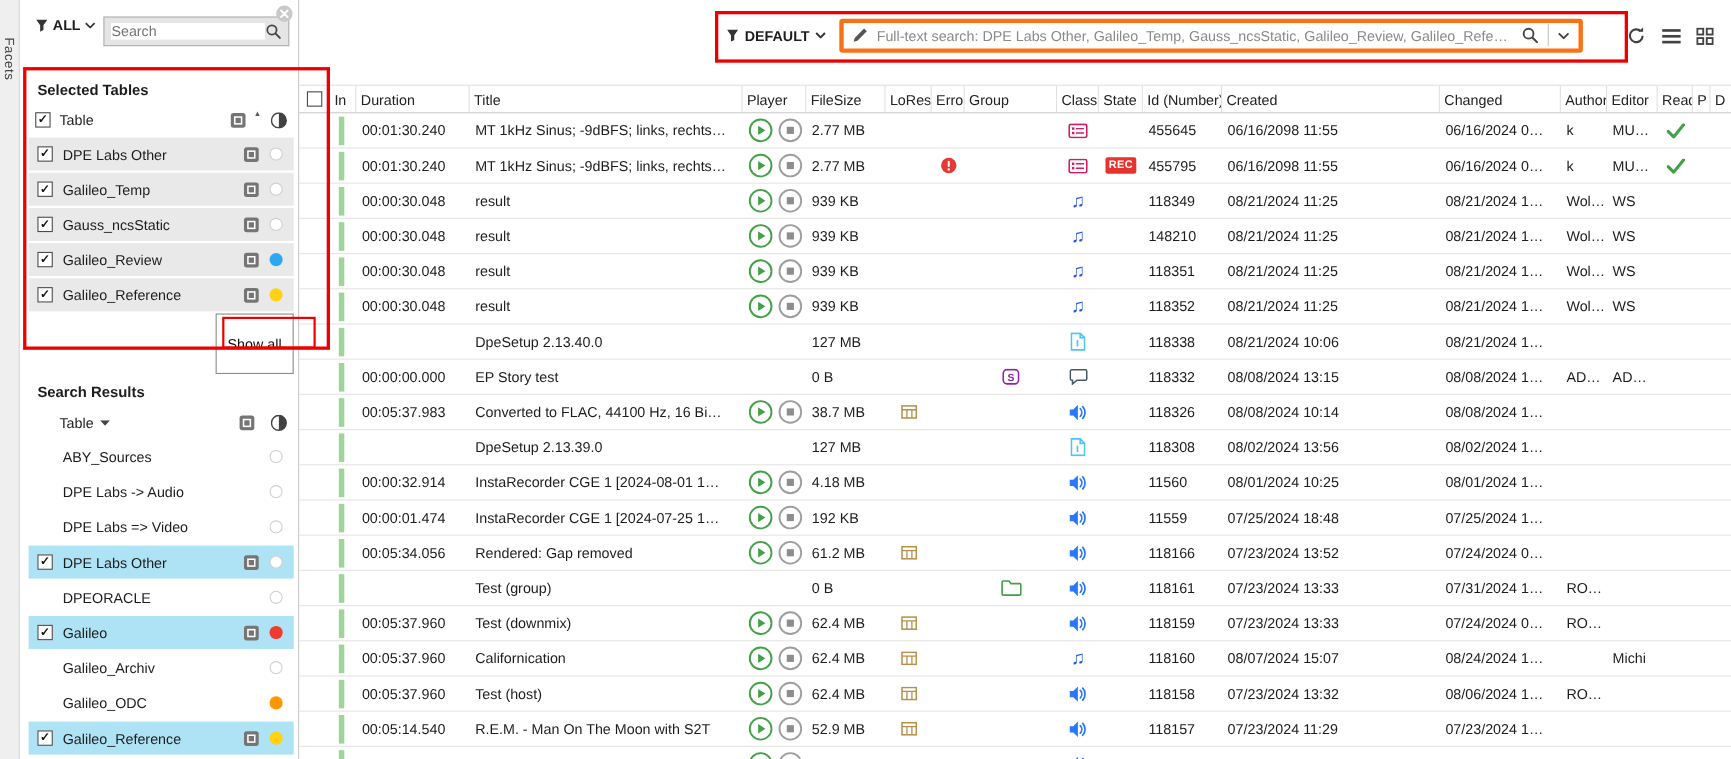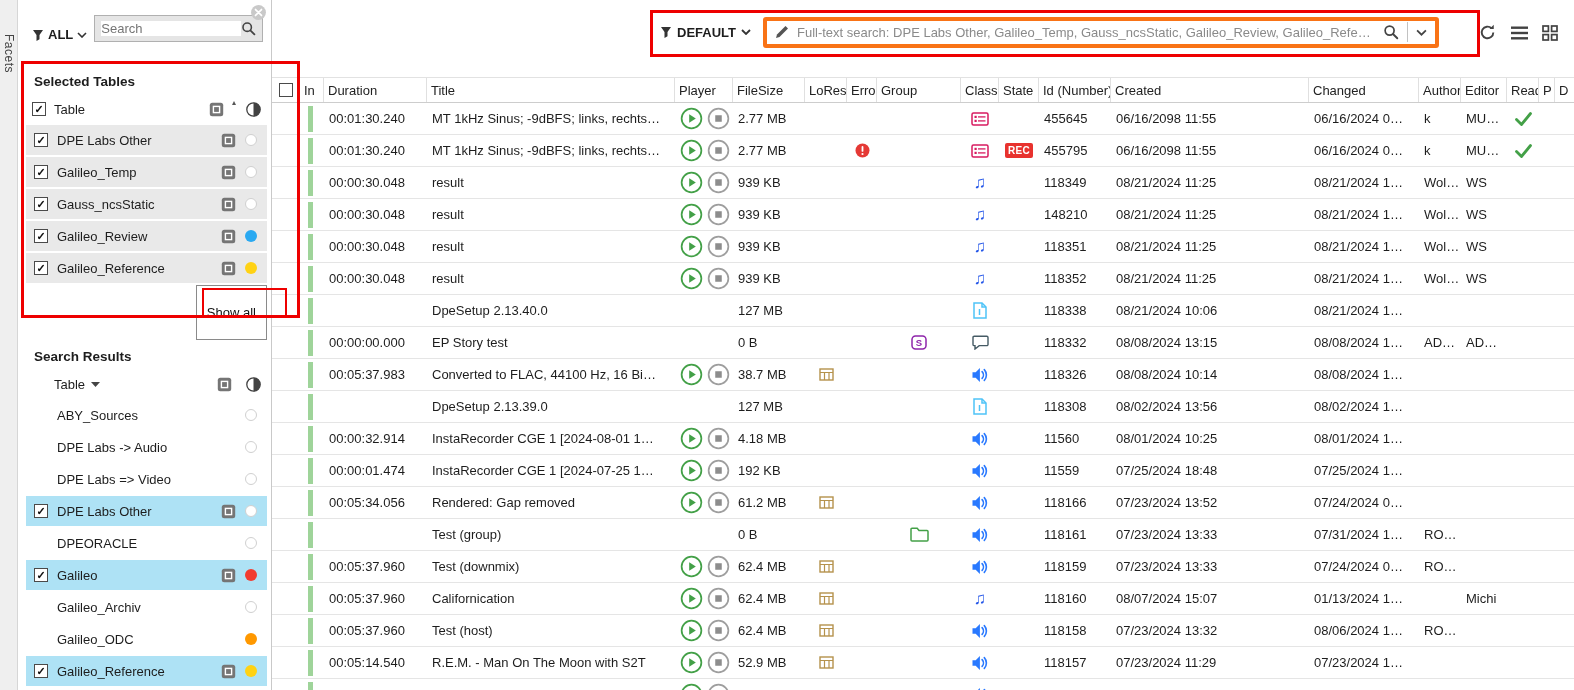--- a/index.html
+++ b/index.html
@@ -9,21 +9,21 @@
 
   
   .facets-strip{width:18px;background:#efefef;border-right:1px solid #d6d6d6;
     display:flex;justify-content:center;padding-top:34px;flex-shrink:0}
   .facets-label{writing-mode:vertical-lr;font-size:12px;color:#444;letter-spacing:.5px}
 
   
   .sidebar{width:254px;border-right:1px solid #c9c9c9;position:relative;
     overflow:hidden;flex-shrink:0;padding-left:6px}
   .close-btn{position:absolute;top:4px;right:4px;background:none;border:none;cursor:pointer;line-height:0}
-  .filter-row{display:flex;align-items:flex-end;margin:15px 8px 0 8px;gap:7px;height:27px}
+  .filter-row{display:flex;align-items:flex-start;margin:15px 8px 0 8px;gap:7px;height:27px}
   .all-group{display:flex;align-items:center;gap:4px;font-size:13px;font-weight:bold;cursor:pointer;white-space:nowrap}
   .search-box{flex:1;display:flex;align-items:center;border:1px solid #b0b0b0;height:27px;
     background:#e5e5e5;padding:0 6px;min-width:0}
   .search-box input{border:none;outline:none;flex:1;min-width:0;
     font:13px "Liberation Sans",sans-serif;color:#333}
   .section-title{font-size:13.5px;font-weight:bold;margin:32px 0 6px 10px}
   .section-title.second{margin-top:9px}
   .list-header{display:flex;align-items:center;height:28px;padding:0 10px 0 8px;font-size:13px;gap:8px}
   .list-header .flexspace{flex:1}
   .side-list{list-style:none;margin:2px 4px 0 2px}
@@ -1004,21 +1004,21 @@
               </svg></span>
           </div>
           <div class="cell c-error icon-c"></div>
           <div class="cell c-group icon-c"></div>
           <div class="cell c-class icon-c">
             <span class="music-note">♫</span>
           </div>
           <div class="cell c-state icon-c"></div>
           <div class="cell c-id">118160</div>
           <div class="cell c-created">08/07/2024 15:07</div>
-          <div class="cell c-changed">01/13/2024 1…</div>
+          <div class="cell c-changed">08/24/2024 1…</div>
           <div class="cell c-author"></div>
           <div class="cell c-editor">Michi</div>
           <div class="cell c-read icon-c"></div>
           <div class="cell c-p"></div>
           <div class="cell c-d"></div>
         </div>
         <div class="trow">
           <div class="cell c-sel"></div>
           <div class="cell c-in">
             <span class="inbar"></span>

